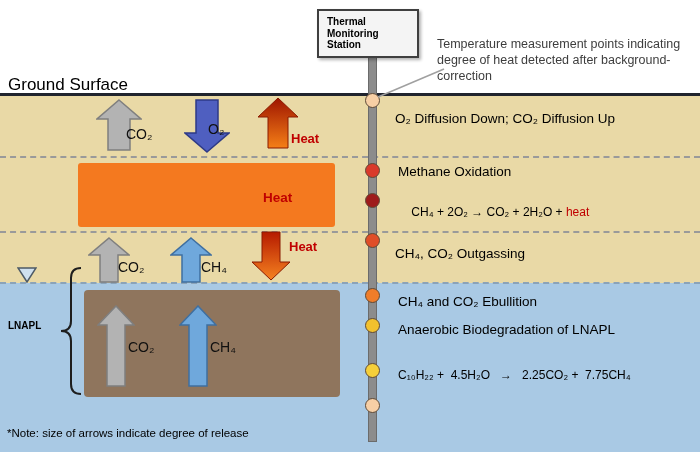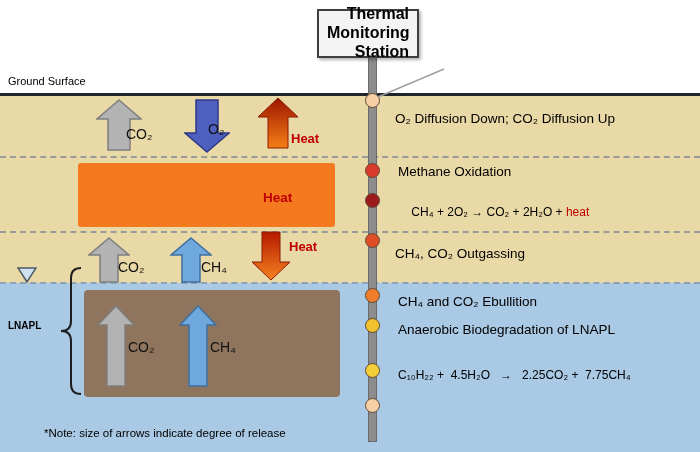--- a/index.html
+++ b/index.html
@@ -20,35 +20,35 @@
 
   
   .rod { position:absolute; left:368px; top:56px; width:9px; height:386px; background:#8c8c8c; border:1px solid #6b6b6b; box-sizing:border-box; }
   .mpoint { position:absolute; left:365px; width:13px; height:13px; border-radius:50%; border:1px solid #5e4a38; box-sizing:content-box; }
   .p1{top:93px}.p2{top:163px}.p3{top:193px}.p4{top:233px}.p5{top:288px}.p6{top:318px}.p7{top:363px}.p8{top:398px}
 
   
   .station { position:absolute; left:317px; top:9px; width:102px; height:49px; background:#f4f4f4;
              border:2px solid #3f3f3f; box-shadow:2px 2px 3px rgba(0,0,0,0.3);
              display:flex; align-items:center; justify-content:center; box-sizing:border-box; }
-  .station span { display:block; width:82px; text-align:right; font-size:16px; font-weight:bold; line-height:1.18; color:#000; }
+  .station span { display:block; width:82px; text-align:left; font-size:10px; font-weight:bold; line-height:1.18; color:#000; }
 
   
   .arr { position:absolute; }
   .alabel { position:absolute; font-size:14px; color:#101010; }
   .hlabel { position:absolute; font-size:13px; font-weight:bold; color:#c00000; }
 
   
-  .label-ground { position:absolute; left:8px; top:75px; font-size:11px; color:#000; }
+  .label-ground { position:absolute; left:8px; top:75px; font-size:17px; color:#000; }
   .zlabel { position:absolute; font-size:13.5px; color:#000; white-space:nowrap; }
   .eq { position:absolute; font-size:12px; color:#000; white-space:pre; }
   .eq .red { color:#c00000; }
   .lnapl-label { position:absolute; left:8px; top:320px; font-size:10px; font-weight:bold; color:#000; }
   .annotation { position:absolute; left:437px; top:36px; width:256px; font-size:12.5px; line-height:1.28; color:#3d3d3d; }
-  .note { position:absolute; left:7px; top:427px; font-size:11.5px; color:#000;margin-left:37px; }
+  .note { position:absolute; left:7px; top:427px; font-size:11.5px; color:#000; }
   .callout { position:absolute; left:374px; top:63px; }
   .brace { position:absolute; left:59px; top:266px; }
   .wtri { position:absolute; left:17px; top:267px; }
 </style>
 </head>
 <body>
 
 <div class="stage">
 
   <div class="layer-tan" style="background: rgb(233, 217, 166);"></div>
@@ -132,20 +132,21 @@
   <div class="mpoint p4" style="background: rgb(224, 78, 40);"></div>
   <div class="mpoint p5" style="background: rgb(239, 125, 42);"></div>
   <div class="mpoint p6" style="background: rgb(242, 193, 46);"></div>
   <div class="mpoint p7" style="background: rgb(245, 207, 58);"></div>
   <div class="mpoint p8" style="background: rgb(247, 207, 165);"></div>
 
   <div class="station">
     <span>Thermal Monitoring Station</span>
   </div>
 
+  <div class="annotation">Temperature measurement points indicating degree of heat detected after background-correction</div>
   <svg class="callout" width="72" height="38">
     <line x1="70" y1="6" x2="4" y2="34" stroke="#a0a0a0" stroke-width="1.5"></line>
   </svg>
 
   <span class="zlabel" style="left:398px;top:164px">Methane Oxidation</span>
   <span class="zlabel" style="left:395px;top:111px">O₂ Diffusion Down; CO₂ Diffusion Up</span>
   <div class="eq" style="left:398px;top:191px">
     <span>CH₄ + 2O₂ → CO₂ + 2H₂O + </span><span class="red">heat</span>
   </div>
   <span class="zlabel" style="left:398px;top:294px">CH₄ and CO₂ Ebullition</span>

